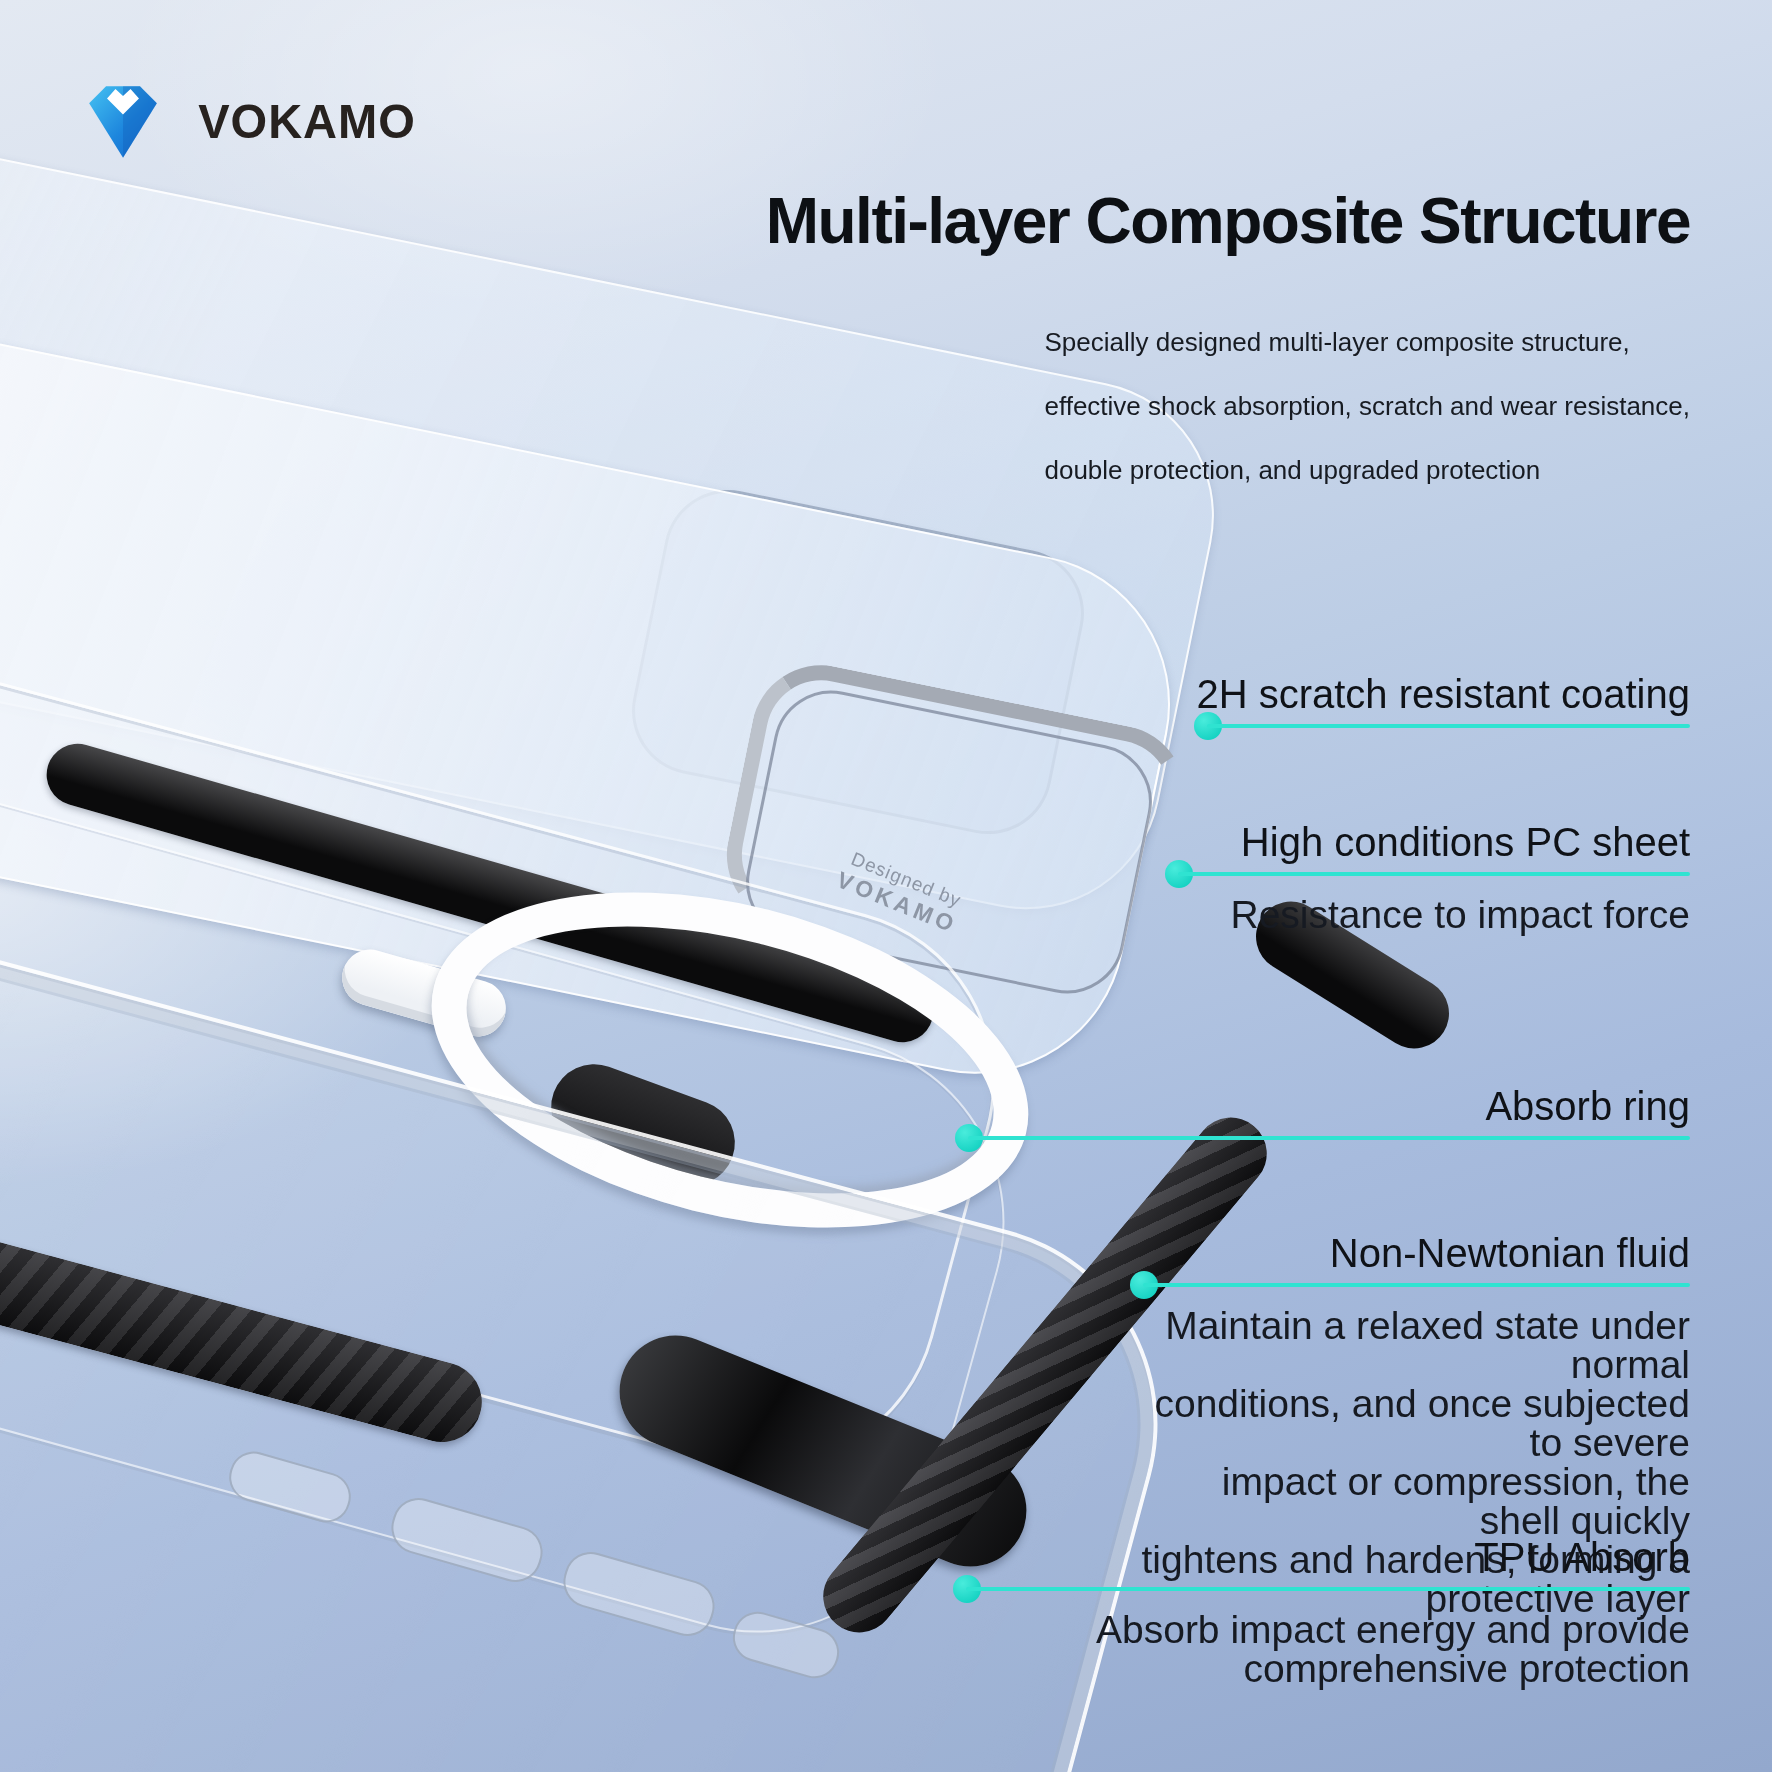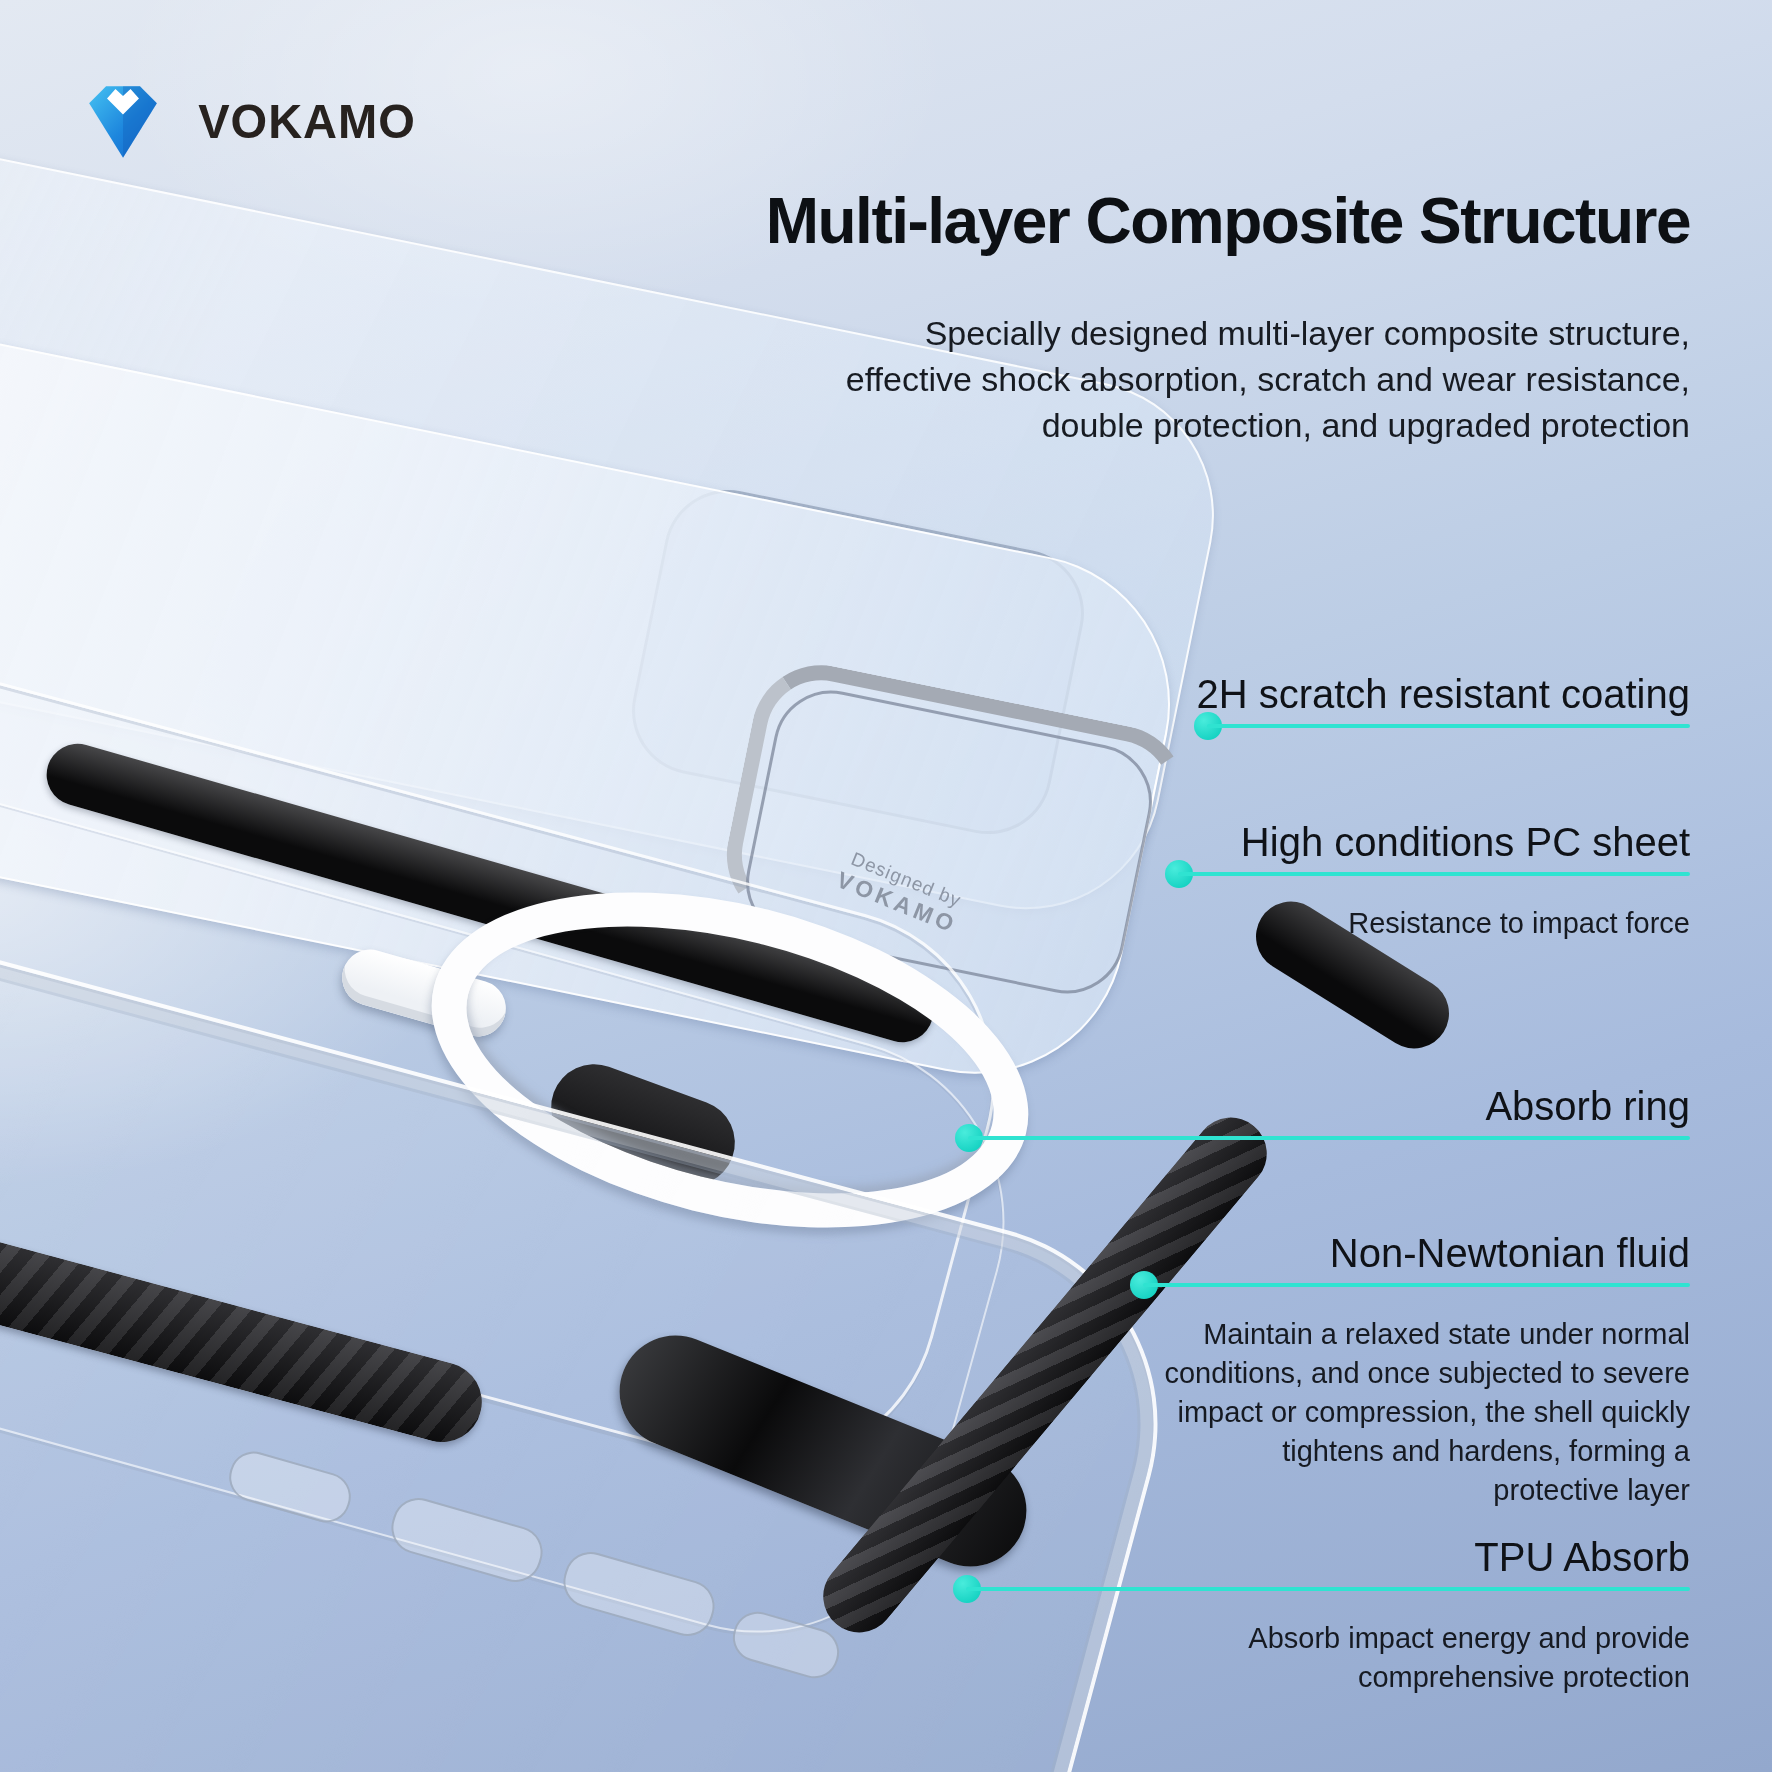--- a/index.html
+++ b/index.html
@@ -10,22 +10,22 @@
       radial-gradient(700px 400px at 30% 4%, rgba(255,255,255,.35), rgba(255,255,255,0) 60%),
       linear-gradient(163deg,#e3e9f2 0%,#d3dded 22%,#bccde5 45%,#a7bbdd 68%,#93a8cd 100%);
   }
   
   .logo{position:absolute;left:76px;top:74px;display:flex;align-items:center;gap:26px;}
   .logo svg{width:94px;height:94px;display:block;}
   .logo .word{font-size:48px;font-weight:800;letter-spacing:1px;color:#27221f;transform:scaleX(.98);}
   
   .title{position:absolute;right:82px;top:184px;font-size:64px;font-weight:800;
     letter-spacing:-1.5px;color:#0d1014;white-space:nowrap;margin-left:32px;}
-  .subtitle{position:absolute;right:82px;top:310px;font-size:34px;line-height:46px;
-    color:#171b22;text-align:right;white-space:pre-line;}
+  .subtitle{position:absolute;right:82px;top:310px;font-size:26px;line-height:64px;
+    color:#171b22;white-space:pre-line;}
   
   .shape{position:absolute;}
   .slab1{left:-700px;top:215px;width:1900px;height:530px;border-radius:135px;
     transform:rotate(11.5deg);
     background:linear-gradient(105deg,rgba(255,255,255,.25) 0%,rgba(243,248,254,.5) 45%,rgba(213,227,244,.55) 100%);
     border:2px solid rgba(255,255,255,.85);box-shadow:0 3px 8px rgba(90,110,150,.22);}
   .cam1{left:645px;top:518px;width:420px;height:282px;border-radius:64px;transform:rotate(11.5deg);
     border:3px solid rgba(135,148,170,.55);background:rgba(172,192,224,.32);}
   .slab2{left:-760px;top:390px;width:1920px;height:520px;border-radius:150px;transform:rotate(11.5deg);
     background:linear-gradient(100deg,rgba(255,255,255,.95) 0%,rgba(238,243,250,.88) 55%,rgba(215,228,244,.72) 100%);
@@ -74,21 +74,21 @@
   .tex-band{left:720px;top:1339px;width:650px;height:72px;border-radius:38px;transform:rotate(-50deg);
     background:
       linear-gradient(rgba(80,80,85,.5),rgba(10,10,11,.55)),
       repeating-linear-gradient(25deg,#4a4a4e 0 12px,#101012 12px 25px);}
   
   .callout{position:absolute;right:82px;height:4px;}
   .c-line{position:absolute;left:10px;right:0;top:0;height:4px;background:#2fe3d1;border-radius:2px;}
   .c-dot{position:absolute;left:-3px;top:-12px;width:28px;height:28px;border-radius:50%;
     background:radial-gradient(circle at 35% 30%,#49ecdc,#17d3c3 75%);}
   .c-label{position:absolute;right:0;bottom:11px;font-size:40px;color:#0f1217;white-space:nowrap;}
-  .c-desc{position:absolute;right:0;top:32px;font-size:29px;line-height:39px;color:#161a22;
+  .c-desc{position:absolute;right:0;top:23px;font-size:39px;line-height:39px;color:#161a22;
     text-align:right;white-space:pre-line;}
   .c-desc:empty{display:none;}
   .co1{left:1197px;top:724px;}
   .co2{left:1168px;top:872px;}
   .co3{left:958px;top:1136px;}
   .co4{left:1133px;top:1283px;}
   .co5{left:956px;top:1587px;}
 </style>
 </head>
 <body>

